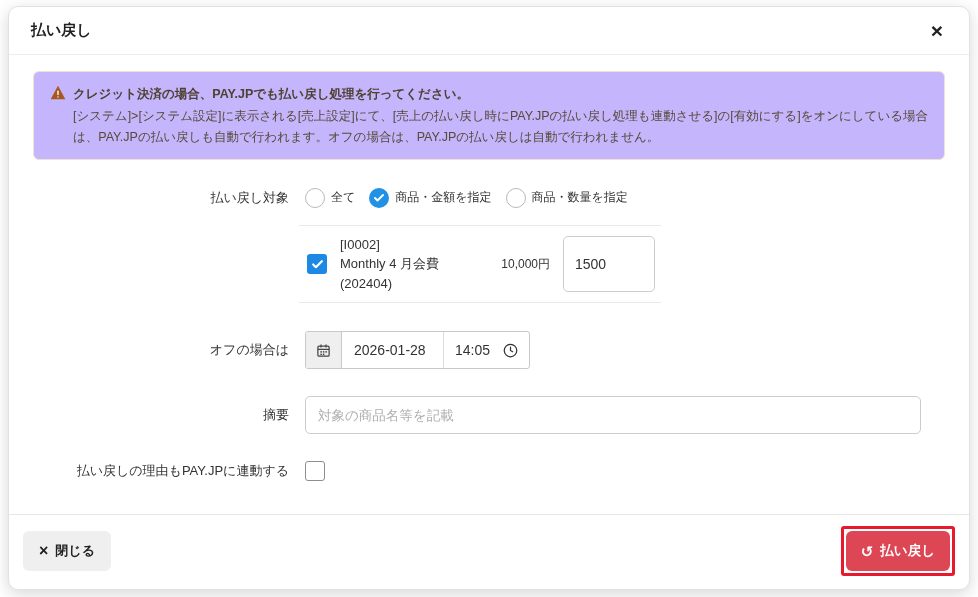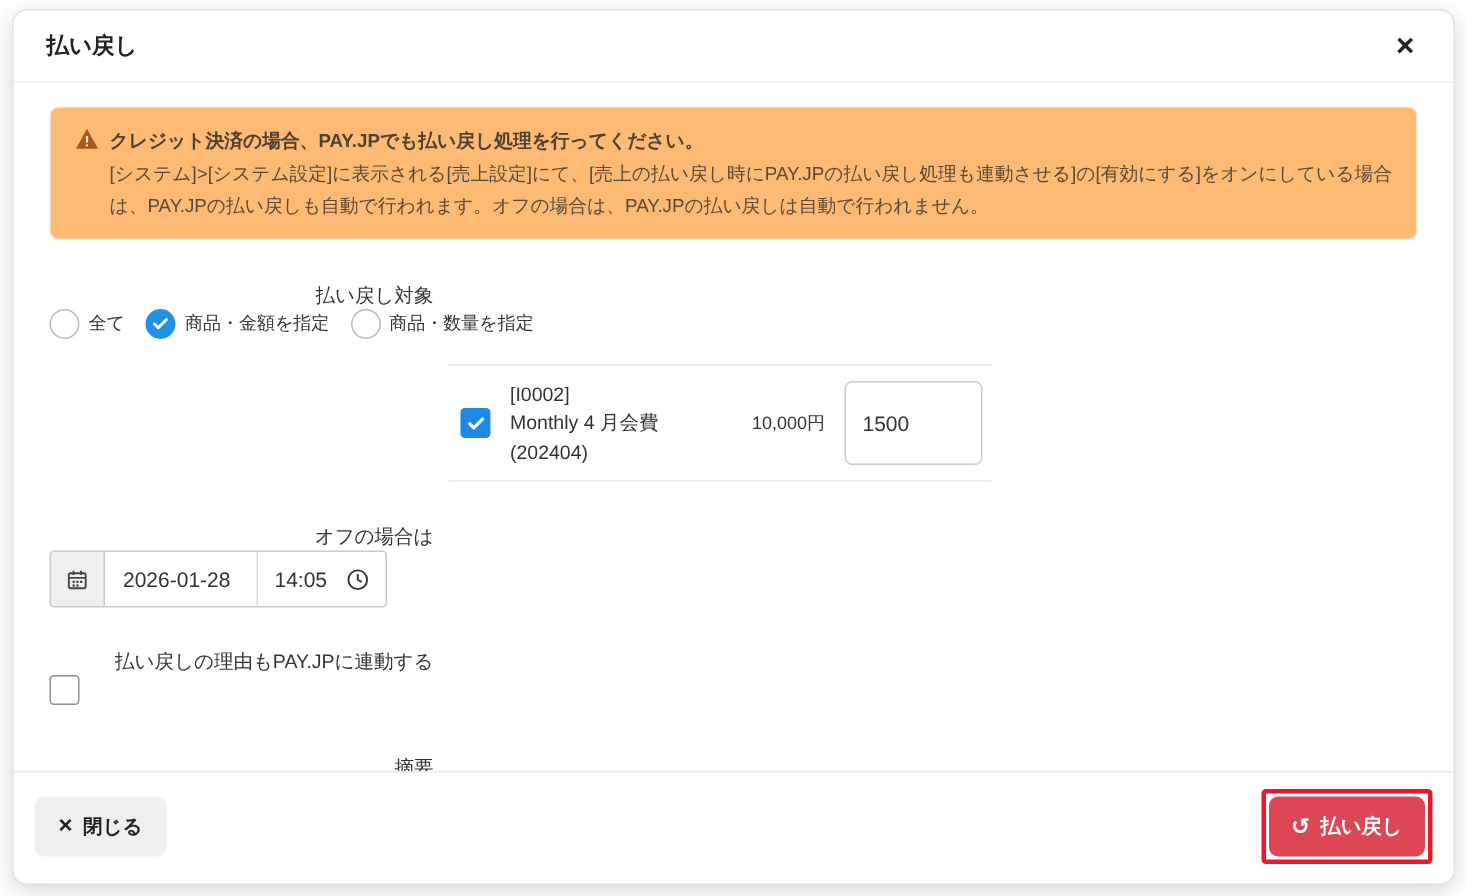--- a/index.html
+++ b/index.html
@@ -21,30 +21,30 @@
   .modal-title { font-size: 15px; font-weight: bold; color: #222; }
   .modal-close {
     background: none; border: none; font-size: 21px; font-weight: bold; color: #222;
     cursor: pointer; line-height: 1; padding: 2px 4px;
   }
 
   
   .modal-body { flex: 1; padding: 16px 24px 0 24px; overflow: hidden; }
 
   .alert-warning {
-    background: #fdba74; border: 1px solid #f1e2d0; border-radius: 6px;
+    background: #c4b5fd; border: 1px solid #f1e2d0; border-radius: 6px;
     padding: 12px 16px; font-size: 12.5px; line-height: 1.62; color: #574a38;
     margin-bottom: 28px;
   }
   .alert-line1 { font-weight: bold; color: #4e4131; display: flex; gap: 7px; align-items: flex-start; }
   .alert-line2 { padding-left: 23px; }
   .warn-icon { flex-shrink: 0; margin-top: 1px; }
 
   
-  .form-row { display: flex; margin-bottom: 27px; flex-direction: column; }
+  .form-row { display: flex; align-items: center; margin-bottom: 27px; }
   .form-label {
     width: 272px; padding-right: 16px; text-align: right; font-size: 13px;
     color: #333; flex-shrink: 0; display: flex; justify-content: flex-end;
     align-items: center; gap: 8px;
   }
   .form-control-area { flex: 1; display: flex; align-items: center; padding-right: 24px; }
 
   
   .radio-group { display: flex; align-items: center; gap: 14px; }
   .radio-option { display: flex; align-items: center; gap: 6px; cursor: pointer; font-size: 12px; }
@@ -205,31 +205,31 @@
             <input class="time-input" type="text" value="14:05" style="">
             <svg width="15" height="15" viewBox="0 0 24 24">
               <circle cx="12" cy="12" r="10" fill="none" stroke="#333" stroke-width="2"></circle>
               <polyline points="12 6.5 12 12 15.5 14" fill="none" stroke="#333" stroke-width="2" stroke-linecap="round" stroke-linejoin="round"></polyline>
             </svg>
           </span>
         </div>
       </div>
     </div>
 
+    <div class="form-row">
+      <div class="form-label">摘要</div>
+      <div class="form-control-area">
+        <input class="text-input" type="text" placeholder="対象の商品名等を記載" style="">
+      </div>
+    </div>
+
     <div class="form-row" style="margin-bottom: 33px;">
       <div class="form-label">払い戻しの理由もPAY.JPに連動する</div>
       <div class="form-control-area">
         <span class="checkbox unchecked"></span>
-      </div>
-    </div>
-
-    <div class="form-row">
-      <div class="form-label">摘要</div>
-      <div class="form-control-area">
-        <input class="text-input" type="text" placeholder="対象の商品名等を記載" style="">
       </div>
     </div>
 
   </div>
 
   <div class="modal-footer">
     <button class="btn-close-footer">
       <span class="x-glyph">×</span>
       <span>閉じる</span>
     </button>

